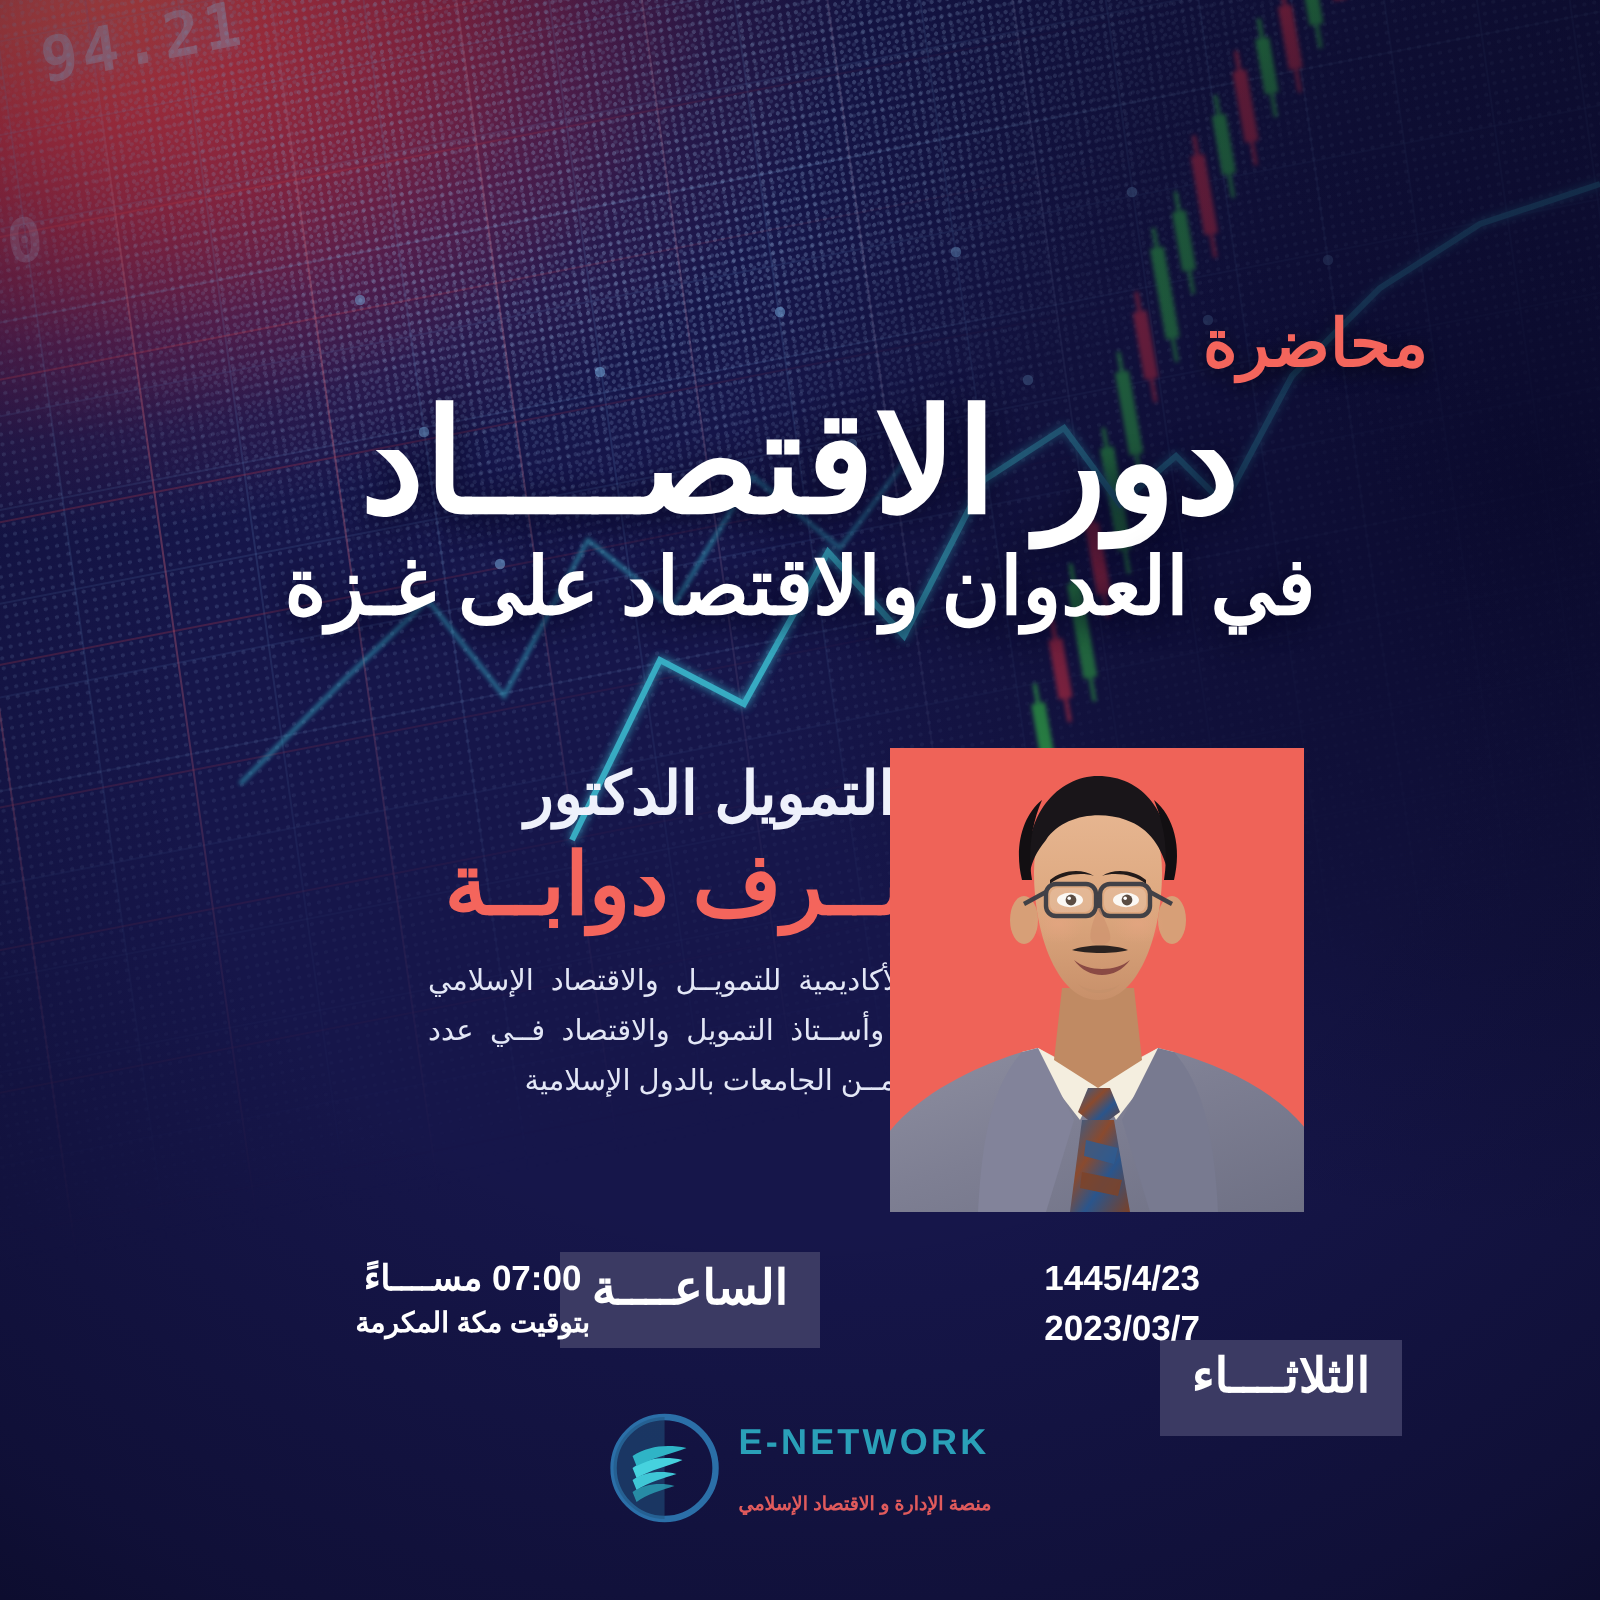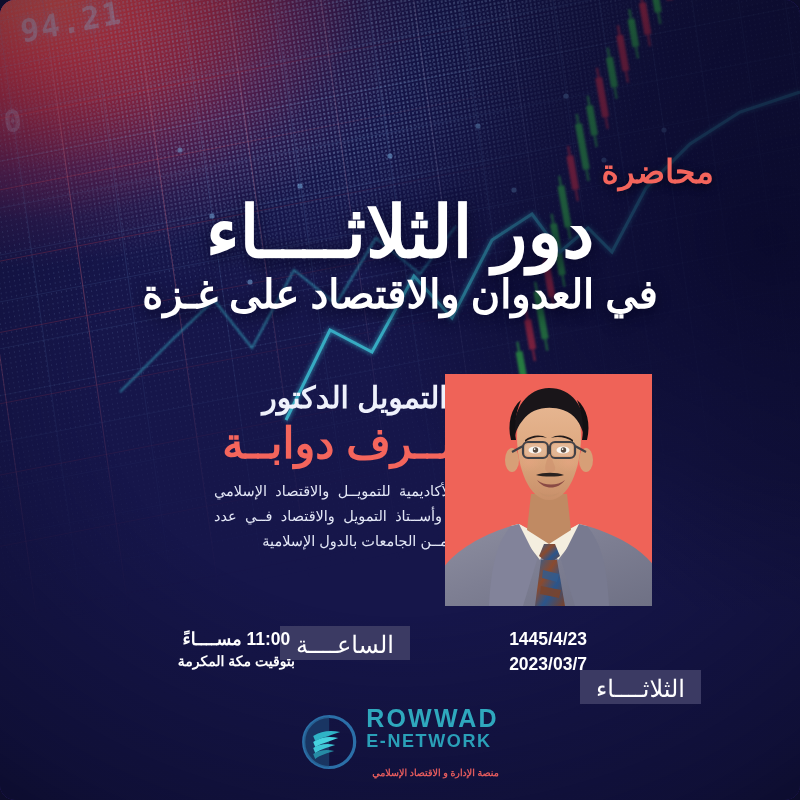--- a/index.html
+++ b/index.html
@@ -9,21 +9,20 @@
     background:#0d0d2b;
     font-family:"Liberation Sans", sans-serif;
     overflow:hidden;
   }
 
   #poster {
     position:relative;
     width:800px; height:800px;
     overflow:hidden;
     background:#4c1d95;
-    border-radius:15px;
   }
 
   
   .bg-base {
     position:absolute; inset:0;
     background:
       radial-gradient(ellipse 420px 300px at 2% -4%, #ff6a5c 0%, #f4554b 16%, #d63a46 32%, #9d2a46 50%, #5a2050 68%, #2a1a4e 84%, #16164a 100%),
       linear-gradient(135deg, #1d1a52 0%, #171648 40%, #131340 100%);
   }
   .bg-deep-right {
@@ -177,32 +176,32 @@
   .inforow {
     position:absolute;
     left:0; right:0; top:626px;
     height:52px;
   }
   .badge {
     position:absolute;
     background:#3b3a63;
     color:#ffffff;
     font-size:24px;
-    font-weight:400;
-    padding:4px 16px 0 16px;
+    font-weight:700;
+    padding:4px 16px 14px 16px;
     line-height:1.25;
     letter-spacing:0px;
     white-space:nowrap;
   }
   .badge-day  { right:99px; top:0px;margin-top:44px; }
   .badge-time { right:390px; top:0px; }
 
   .dates {
     position:absolute;
-    right:213px; top:1px;
+    right:200px; top:1px;
     text-align:center;
     direction:ltr;
     color:#ffffff;
     font-size:17.5px;
     font-weight:600;
     line-height:1.42;
     white-space:nowrap;
   }
   .times {
     position:absolute;
@@ -388,21 +387,21 @@
     </div>
   </div>
 
   <div class="bg-deep-right"></div>
   <div class="bg-vignette"></div>
 
   <div class="content">
 
     <div class="lecture-label">محاضرة</div>
 
-    <div class="title-main">دور الثلاثــــاء</div>
+    <div class="title-main">دور الاقتصــــاد</div>
     <div class="title-sub">في العدوان والاقتصاد على غـزة</div>
 
     <div class="speaker">
       <div class="speaker-role">التمويل الدكتور</div>
       <div class="speaker-name">أشــرف دوابــة</div>
       <div class="speaker-bio">رئيس الأكاديمية للتمويــل والاقتصاد الإسلامي (إيفــي) وأســتاذ التمويل والاقتصاد فــي عدد مــن الجامعات بالدول الإسلامية</div>
     </div>
 
     <div class="portrait">
       <div class="ph-bg"></div>
@@ -494,35 +493,34 @@
     </div>
 
     <div class="inforow">
       <div class="badge badge-day">الثلاثــــاء</div>
       <div class="dates">
         <div>1445/4/23</div>
         <div>2023/03/7</div>
       </div>
       <div class="badge badge-time">الساعــــة</div>
       <div class="times">
-        <div class="t1">11:00 مســــاءً</div>
+        <div class="t1">07:00 مســــاءً</div>
         <div class="t2">بتوقيت مكة المكرمة</div>
       </div>
     </div>
 
     <div class="logo">
       <svg class="logo-mark" viewBox="0 0 56 56">
         <circle cx="28" cy="28" r="25.5" fill="none" stroke="#2b6fa8" stroke-width="3.2"></circle>
         <path d="M 28 2.5 A 25.5 25.5 0 0 0 28 53.5 Z" fill="#20547f" opacity="0.55"></path>
         <path d="M 12 34 C 18 30 26 29 34 31 C 28 33 20 35 14 39 Z" fill="#3fc7d6"></path>
         <path d="M 12 28 C 19 23 28 22 37 24 C 30 27 21 29 14 33 Z" fill="#46d2de"></path>
         <path d="M 12 22 C 20 17 29 16 39 18 C 31 21 22 23 14 27 Z" fill="#2fb4c6"></path>
         <path d="M 12 40 C 18 36 26 35 33 37 C 27 39 19 41 14 45 Z" fill="#2aa3b6" opacity="0.8"></path>
       </svg>
       <div class="logo-text">
-        <div class="logo-l1">ROWWAD</div>
         <div class="logo-l2">E-NETWORK</div>
         <div class="logo-ar">منصة الإدارة و الاقتصاد الإسلامي</div>
       </div>
     </div>
 
   </div>
 </div>
 
 </body></html>

